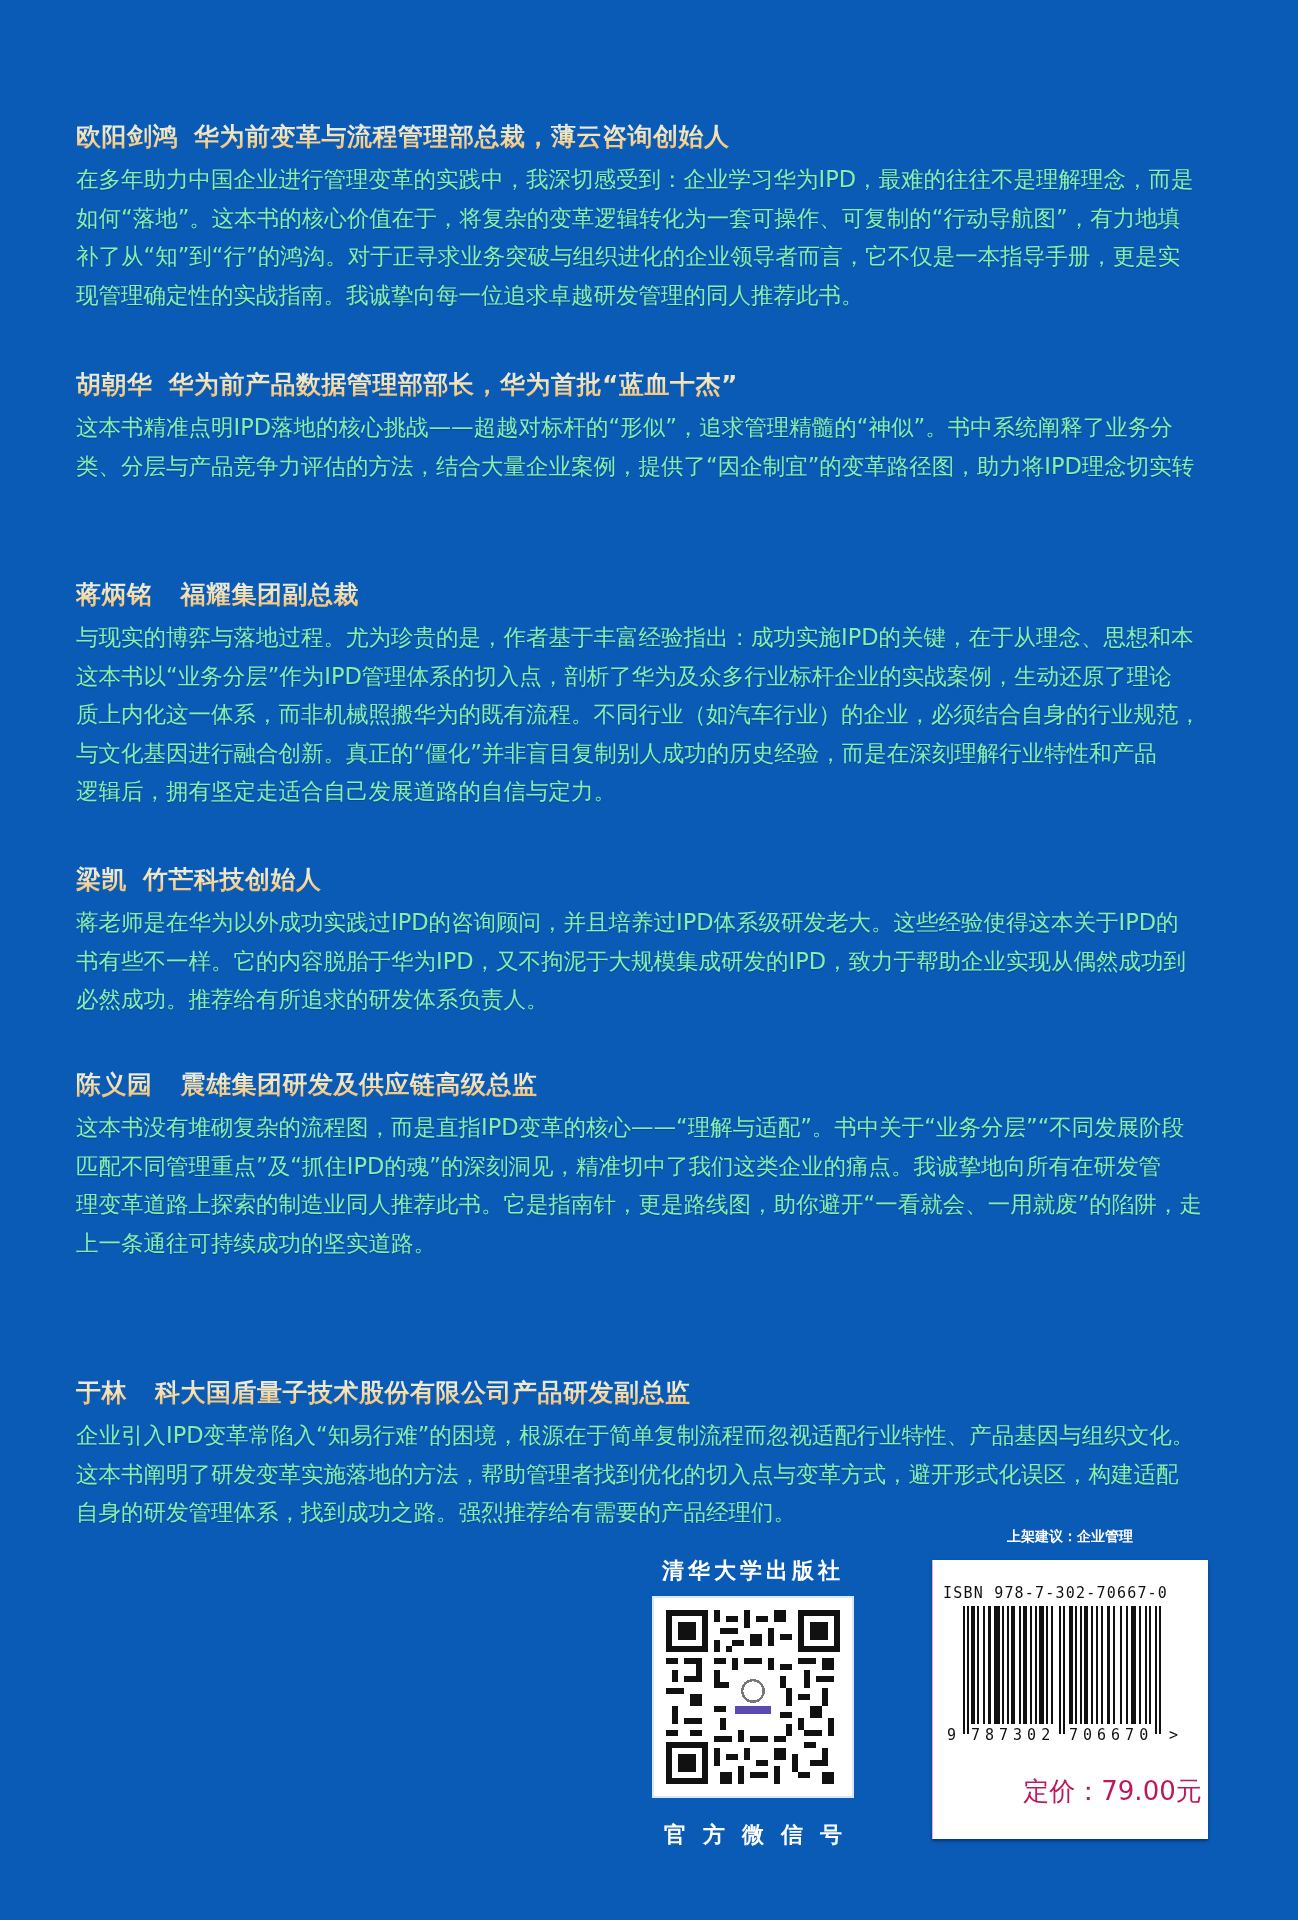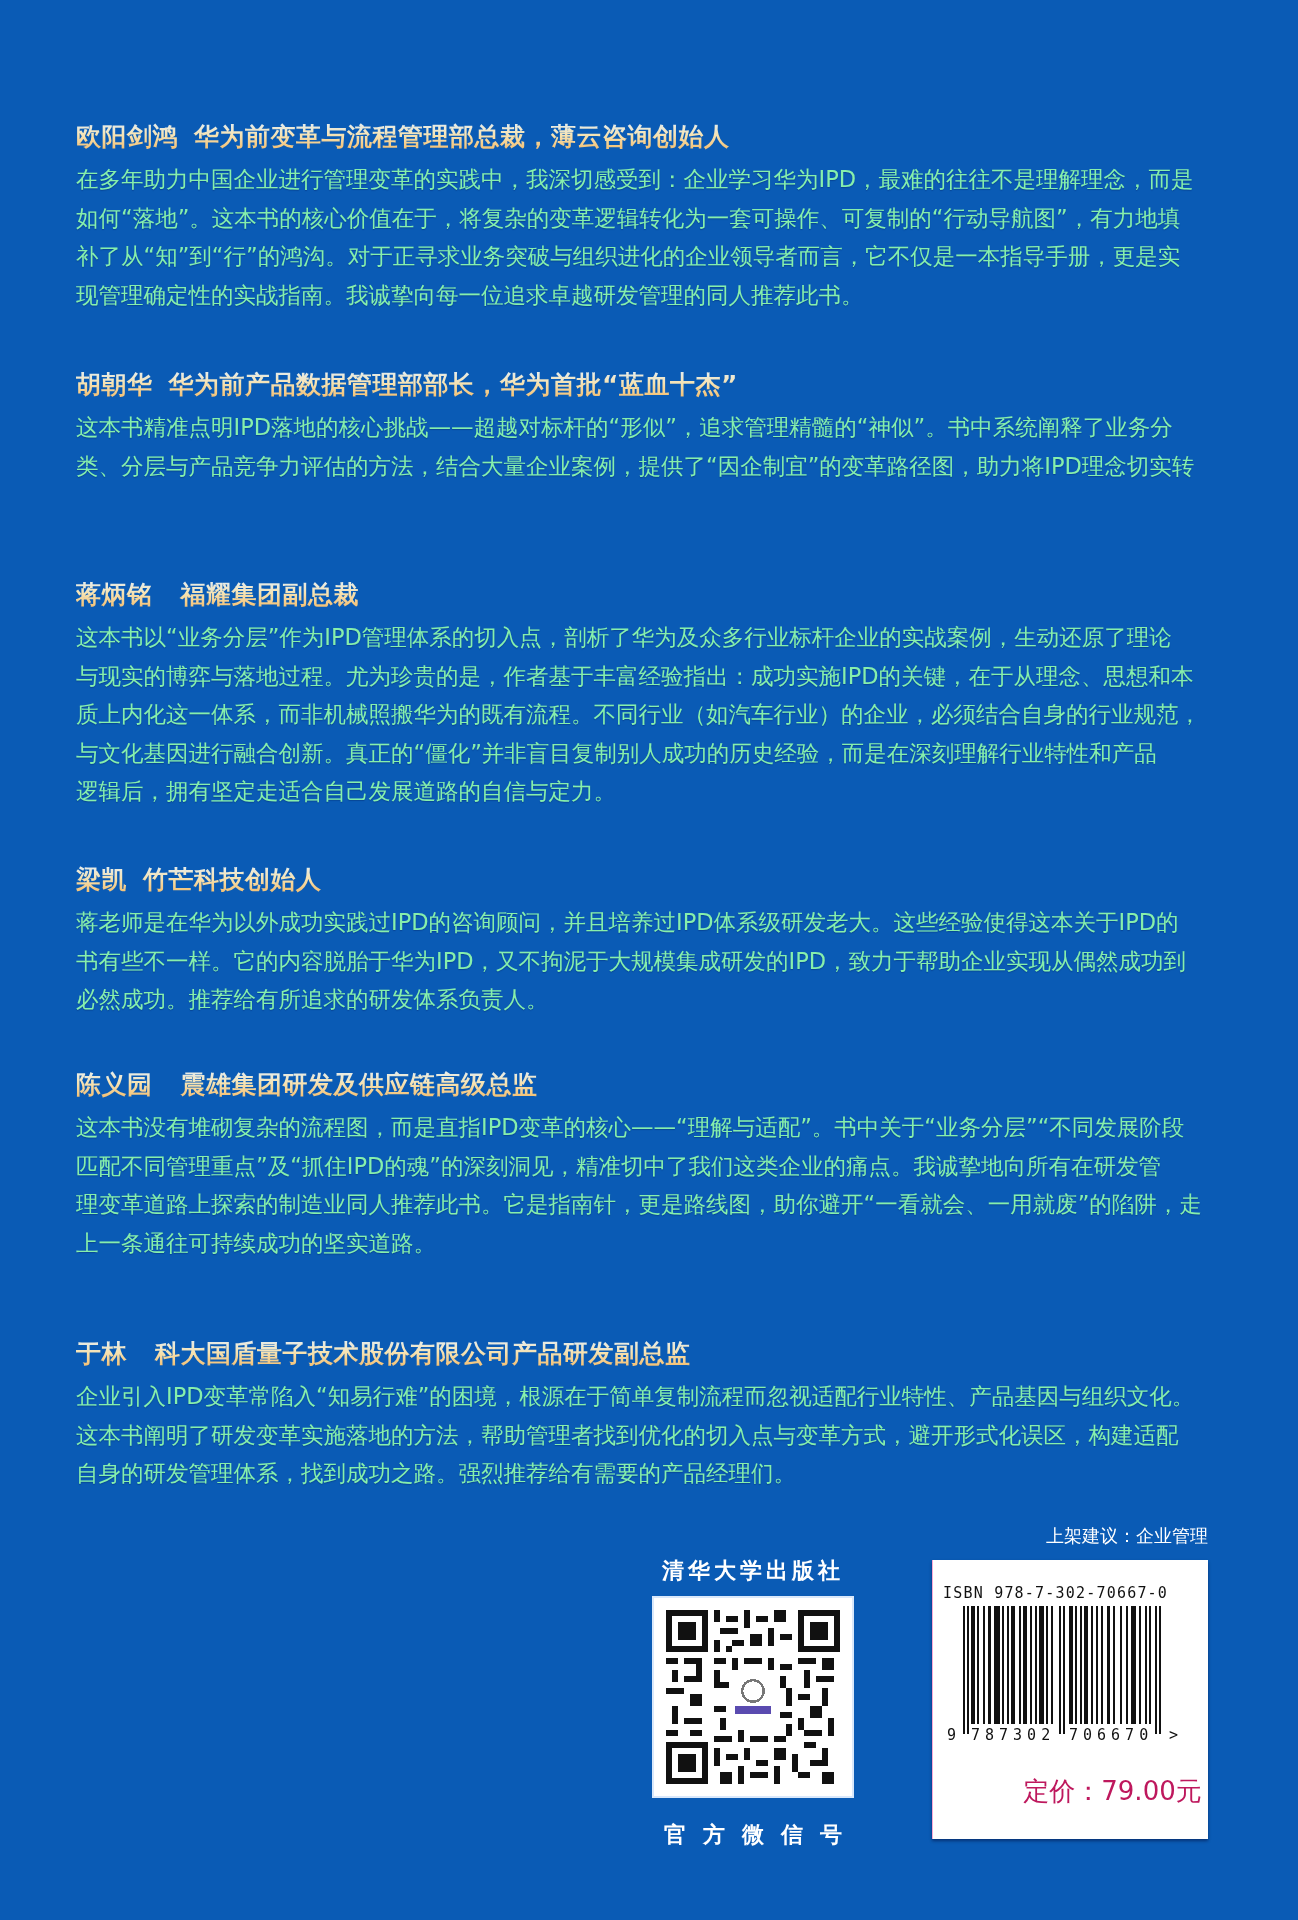--- a/index.html
+++ b/index.html
@@ -83,24 +83,24 @@
       letter-spacing: 17px;
       padding-left: 17px;
       line-height: 30px;
     }
 
     .shelf-suggestion {
       position: absolute;
       left: 932px;
       top: 1521px;
       width: 276px;
-      text-align: right;
+      text-align: center;
       color: #ffffff;
-      font-size: 18px;
-      font-weight: normal;
+      font-size: 14px;
+      font-weight: bold;
       line-height: 30px;
       white-space: nowrap;
     }
     .barcode-box {
       position: absolute;
       left: 932px;
       top: 1560px;
       width: 276px;
       height: 279px;
       background: #ffffff;
@@ -171,22 +171,22 @@
       <div>这本书精准点明IPD落地的核心挑战——超越对标杆的“形似”，追求管理精髓的“神似”。书中系统阐释了业务分</div>
       <div>类、分层与产品竞争力评估的方法，结合大量企业案例，提供了“因企制宜”的变革路径图，助力将IPD理念切实转</div>
     </div>
   </div>
 
   <div class="endorsement" style="top:578px">
     <div class="heading">
       <span class="name" style="margin-right:28px">蒋炳铭</span><span>福耀集团副总裁</span>
     </div>
     <div class="body-text">
+      <div>与现实的博弈与落地过程。尤为珍贵的是，作者基于丰富经验指出：成功实施IPD的关键，在于从理念、思想和本</div>
       <div>这本书以“业务分层”作为IPD管理体系的切入点，剖析了华为及众多行业标杆企业的实战案例，生动还原了理论</div>
-      <div>与现实的博弈与落地过程。尤为珍贵的是，作者基于丰富经验指出：成功实施IPD的关键，在于从理念、思想和本</div>
       <div>质上内化这一体系，而非机械照搬华为的既有流程。不同行业（如汽车行业）的企业，必须结合自身的行业规范，</div>
       <div>与文化基因进行融合创新。真正的“僵化”并非盲目复制别人成功的历史经验，而是在深刻理解行业特性和产品</div>
       <div>逻辑后，拥有坚定走适合自己发展道路的自信与定力。</div>
     </div>
   </div>
 
   <div class="endorsement" style="top:863px">
     <div class="heading">
       <span class="name">梁凯</span><span>竹芒科技创始人</span>
     </div>
@@ -202,21 +202,21 @@
       <span class="name" style="margin-right:28px">陈义园</span><span>震雄集团研发及供应链高级总监</span>
     </div>
     <div class="body-text">
       <div>这本书没有堆砌复杂的流程图，而是直指IPD变革的核心——“理解与适配”。书中关于“业务分层”“不同发展阶段</div>
       <div>匹配不同管理重点”及“抓住IPD的魂”的深刻洞见，精准切中了我们这类企业的痛点。我诚挚地向所有在研发管</div>
       <div>理变革道路上探索的制造业同人推荐此书。它是指南针，更是路线图，助你避开“一看就会、一用就废”的陷阱，走</div>
       <div>上一条通往可持续成功的坚实道路。</div>
     </div>
   </div>
 
-  <div class="endorsement" style="top:1337px">
+  <div class="endorsement" style="top:1376px">
     <div class="heading">
       <span class="name" style="margin-right:28px">于林</span><span>科大国盾量子技术股份有限公司产品研发副总监</span>
     </div>
     <div class="body-text">
       <div>企业引入IPD变革常陷入“知易行难”的困境，根源在于简单复制流程而忽视适配行业特性、产品基因与组织文化。</div>
       <div>这本书阐明了研发变革实施落地的方法，帮助管理者找到优化的切入点与变革方式，避开形式化误区，构建适配</div>
       <div>自身的研发管理体系，找到成功之路。强烈推荐给有需要的产品经理们。</div>
     </div>
   </div>
 

